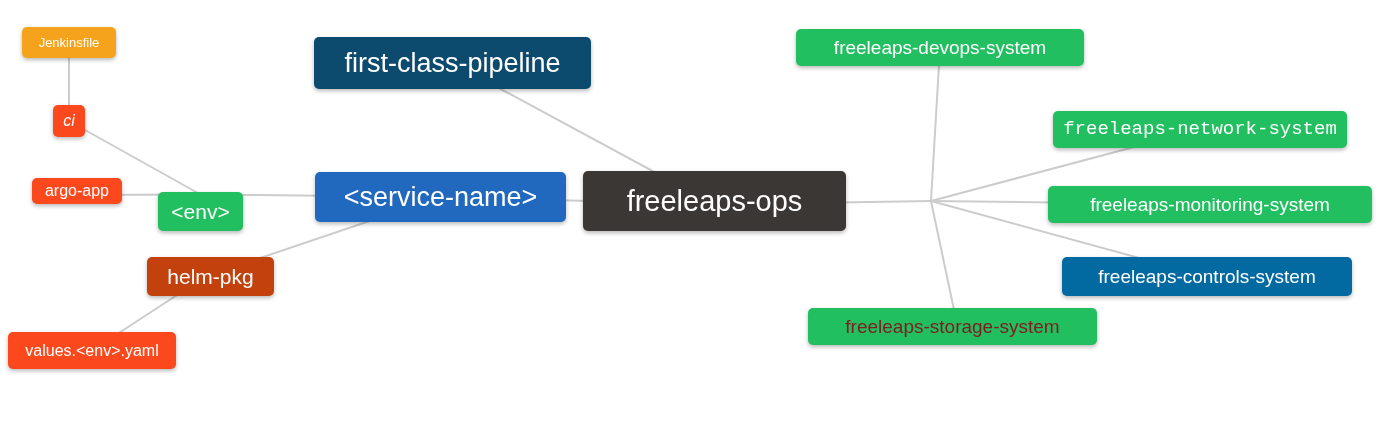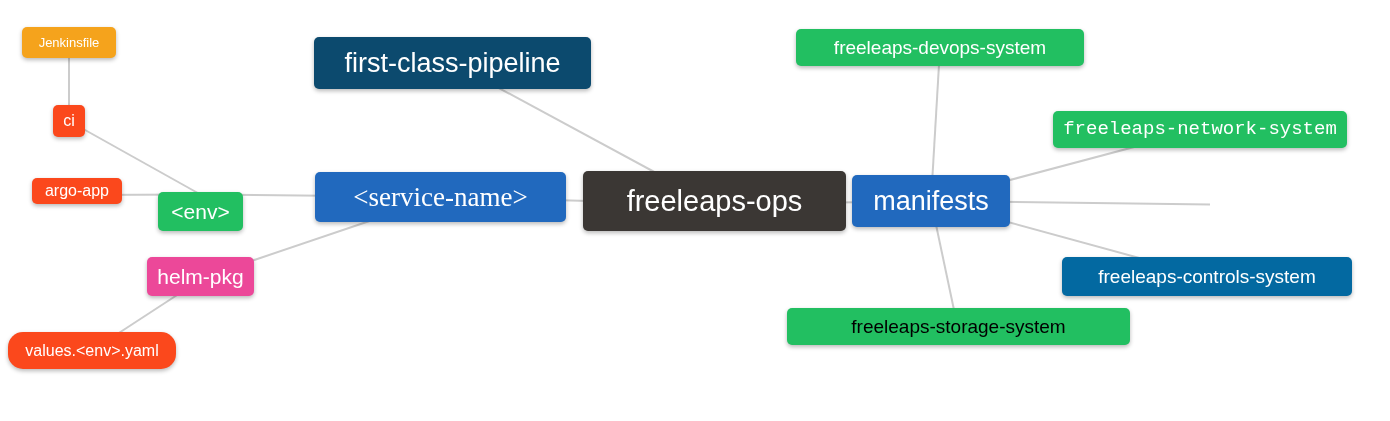--- a/index.html
+++ b/index.html
@@ -52,26 +52,26 @@
       <line x1="440.5" y1="197" x2="714.5" y2="204.5" stroke="#cccccc" stroke-width="2"></line>
       <line x1="714.5" y1="204.5" x2="931" y2="201" stroke="#cccccc" stroke-width="2"></line>
       <line x1="931" y1="201" x2="940" y2="47.5" stroke="#cccccc" stroke-width="2"></line>
       <line x1="931" y1="201" x2="1200" y2="129.5" stroke="#cccccc" stroke-width="2"></line>
       <line x1="931" y1="201" x2="1210" y2="204.5" stroke="#cccccc" stroke-width="2"></line>
       <line x1="931" y1="201" x2="1207" y2="276.5" stroke="#cccccc" stroke-width="2"></line>
       <line x1="931" y1="201" x2="957.5" y2="326.5" stroke="#cccccc" stroke-width="2"></line>
     </svg>
 
 <div class="node" style="left: 22px; top: 27px; width: 94px; height: 31px; font-size: 13px; background: rgb(245, 163, 28); color: rgb(255, 255, 255);">Jenkinsfile</div>
-    <div class="node" style="left: 53px; top: 105px; width: 32px; height: 32px; font-size: 16px; background: rgb(251, 72, 28); color: rgb(255, 255, 255);">ci</div>
+    <div class="node" style="left: 53px; top: 105px; width: 32px; height: 32px; font-size: 16px; background: rgb(251, 72, 28); color: rgb(255, 255, 255); font-style: italic;">ci</div>
     <div class="node" style="left: 32px; top: 178px; width: 90px; height: 26px; font-size: 16px; background: rgb(251, 72, 28); color: rgb(255, 255, 255);">argo-app</div>
     <div class="node" style="left: 158px; top: 175px; width: 85px; height: 39px; font-size: 21px; background: rgb(34, 191, 97); color: rgb(255, 255, 255); margin-top: 17px;">&lt;env&gt;</div>
-    <div class="node" style="left: 147px; top: 257px; width: 107px; height: 39px; font-size: 21px; background: #ec4899; color: rgb(255, 255, 255);">helm-pkg</div>
-    <div class="node" style="left: 8px; top: 332px; width: 168px; height: 37px; font-size: 16px; background: rgb(251, 72, 28); color: rgb(255, 255, 255); border-radius: 15px;">values.&lt;env&gt;.yaml</div>
+    <div class="node" style="left: 147px; top: 257px; width: 127px; height: 39px; font-size: 21px; background: #c2410c; color: rgb(255, 255, 255);">helm-pkg</div>
+    <div class="node" style="left: 8px; top: 332px; width: 168px; height: 37px; font-size: 16px; background: rgb(251, 72, 28); color: rgb(255, 255, 255);">values.&lt;env&gt;.yaml</div>
     <div class="node" style="left: 314px; top: 37px; width: 277px; height: 52px; font-size: 27px; background: #0c4a6e; color: rgb(255, 255, 255);">first-class-pipeline</div>
-    <div class="node" style="left: 315px; top: 172px; width: 251px; height: 50px; font-size: 27px; background: rgb(33, 105, 190); color: rgb(255, 255, 255); font-family: Liberation Serif, serif;">&lt;service-name&gt;</div>
+    <div class="node" style="left: 315px; top: 172px; width: 251px; height: 50px; font-size: 27px; background: rgb(33, 105, 190); color: rgb(255, 255, 255);">&lt;service-name&gt;</div>
     <div class="node" style="left: 583px; top: 171px; width: 263px; height: 60px; font-size: 29px; background: rgb(59, 55, 52); color: #ffffff;">freeleaps-ops</div>
-    <div class="node" style="left: 852px; top: 175px; width: 158px; height: 52px; font-size: 27px; background: rgb(33, 105, 190); color: rgb(255, 255, 255);">manifests</div>
     <div class="node" style="left: 796px; top: 29px; width: 288px; height: 37px; font-size: 19px; background: rgb(34, 191, 97); color: rgb(255, 255, 255);">freeleaps-devops-system</div>
     <div class="node" style="left: 1053px; top: 111px; width: 294px; height: 37px; font-size: 19px; background: rgb(34, 191, 97); color: rgb(255, 255, 255); font-family: Liberation Mono, monospace;">freeleaps-network-system</div>
+    <div class="node" style="left: 1048px; top: 186px; width: 324px; height: 37px; font-size: 19px; background: rgb(34, 191, 97); color: rgb(255, 255, 255);">freeleaps-monitoring-system</div>
     <div class="node" style="left: 1062px; top: 257px; width: 290px; height: 39px; font-size: 19px; background: #0369a1; color: rgb(255, 255, 255);">freeleaps-controls-system</div>
-    <div class="node" style="left: 787px; top: 308px; width: 343px; height: 37px; font-size: 19px; background: rgb(34, 191, 97); color: #000000;">freeleaps-storage-system</div>
+    <div class="node" style="left: 808px; top: 308px; width: 289px; height: 37px; font-size: 19px; background: rgb(34, 191, 97); color: #7f1d1d;">freeleaps-storage-system</div>
   </div>
 
 </body></html>

